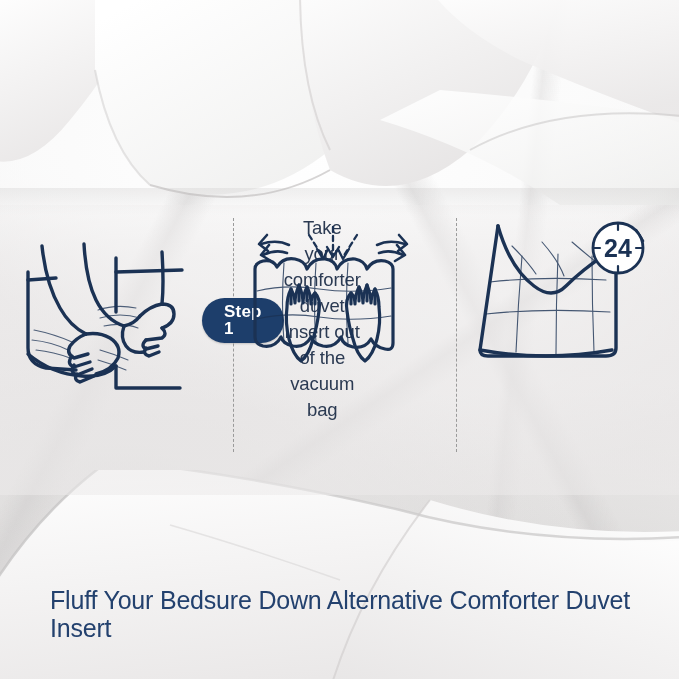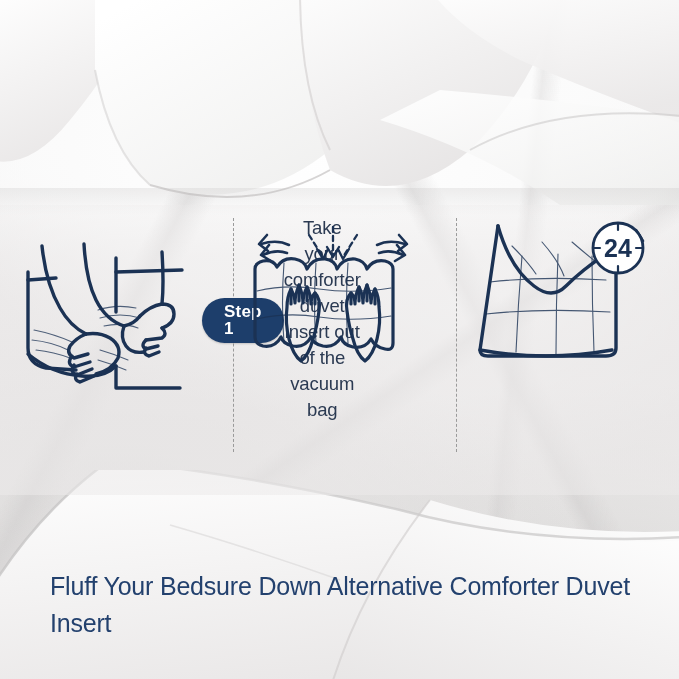--- a/index.html
+++ b/index.html
@@ -113,25 +113,25 @@
     height: 234px;
     border-left: 1.5px dashed #9a9a9a;
   }
   #divider-1 { left: 233px; }
   #divider-2 { left: 456px; }
 
   
   #headline {
     position: absolute;
     left: 50px;
-    top: 568px;
+    top: 586px;
     width: 600px;
     color: #23416e;
     font-size: 25px;
-    line-height: 37px;
+    line-height: 28px;
     letter-spacing: -0.2px;
   }
 </style>
 </head>
 <body>
 
 <div id="page">
 
   <div id="photo-bg"></div>
   <div id="photo-creases"></div>

